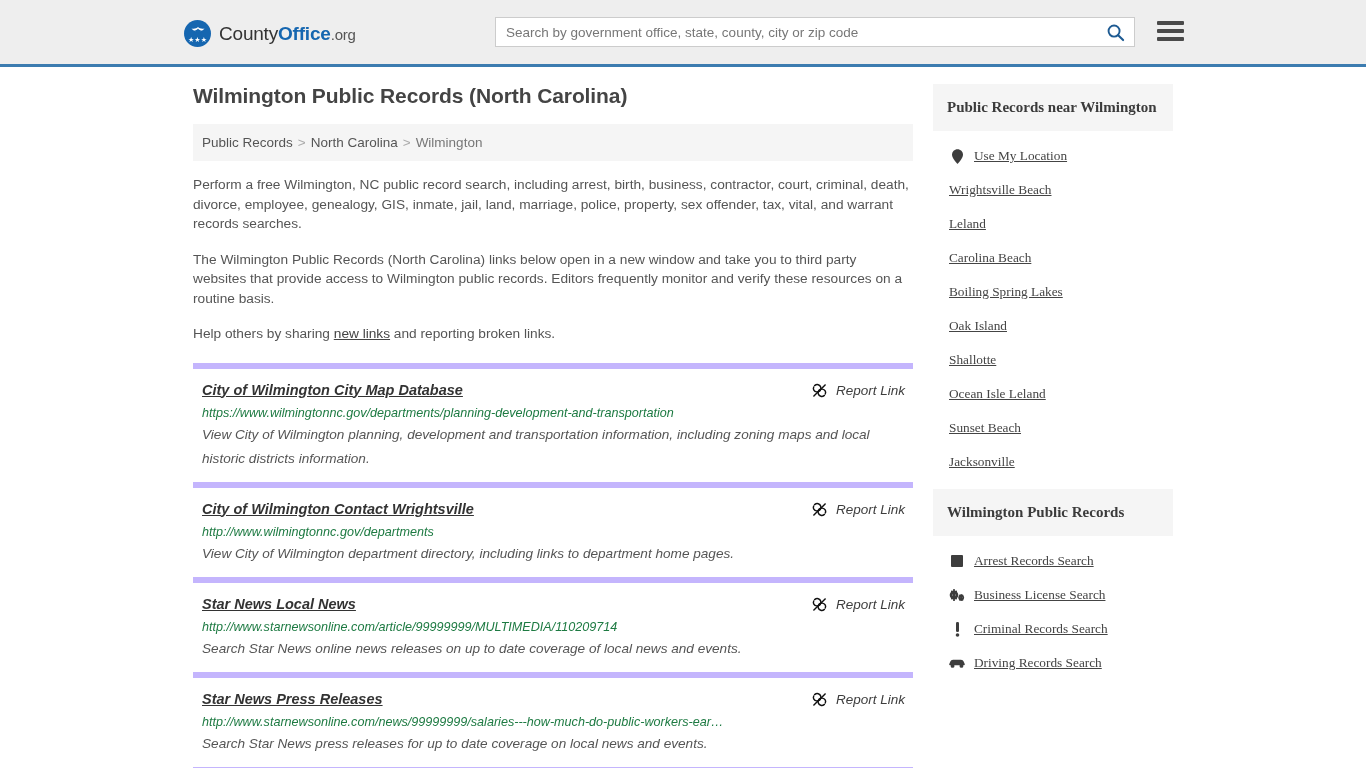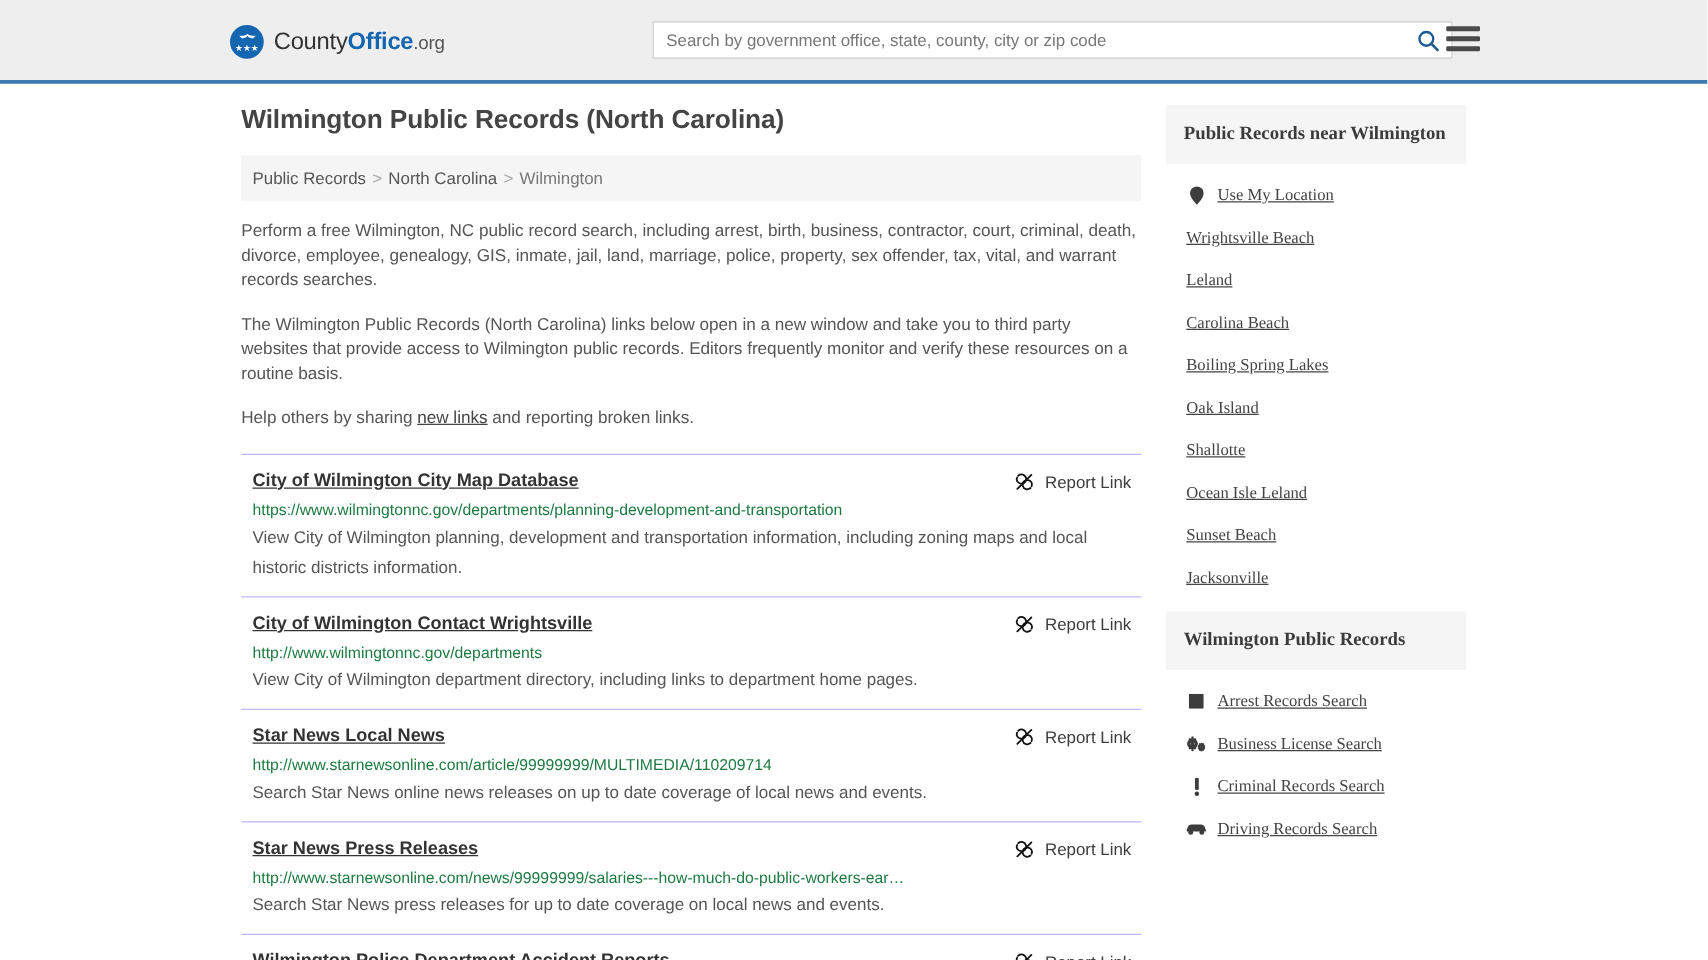--- a/index.html
+++ b/index.html
@@ -53,21 +53,21 @@
     color: #2b2b2b;
     letter-spacing: -0.2px;
     white-space: nowrap;
   }
   .brand-text .bold-blue { color: #1566b0; font-weight: bold; }
   .brand-text .county { color: #333333; }
   .brand-text .dotorg { color: #555555; font-size: 15px; }
 
   .search-wrap {
     position: absolute;
-    left: 522px; top: 17px;
+    left: 495px; top: 17px;
     width: 640px; height: 30px;
     background: #ffffff;
     border: 1px solid #cccccc;
     display: flex; align-items: center;
   }
   .search-input {
     flex: 1;
     border: none; outline: none;
     background: transparent;
     font-family: "Liberation Sans", sans-serif;
@@ -143,23 +143,24 @@
   }
   .intro p:last-child { margin-bottom: 19px; }
   .intro a {
     color: #444444;
     text-decoration: underline;
     font-weight: normal;
   }
 
   
   .result {
-    border-top: 1px solid #c4b5fd;
+    border-top: 6px solid #c4b5fd;
     padding: 12px 0 11px 9px;
     position: relative;
+    font-style: italic;
   }
   .result:first-child { border-top: 1px solid #e3e3e3; }
   .result-head {
     display: flex;
     align-items: flex-start;
     justify-content: space-between;
   }
   .result-title {
     font-size: 14.5px;
     font-weight: bold;

